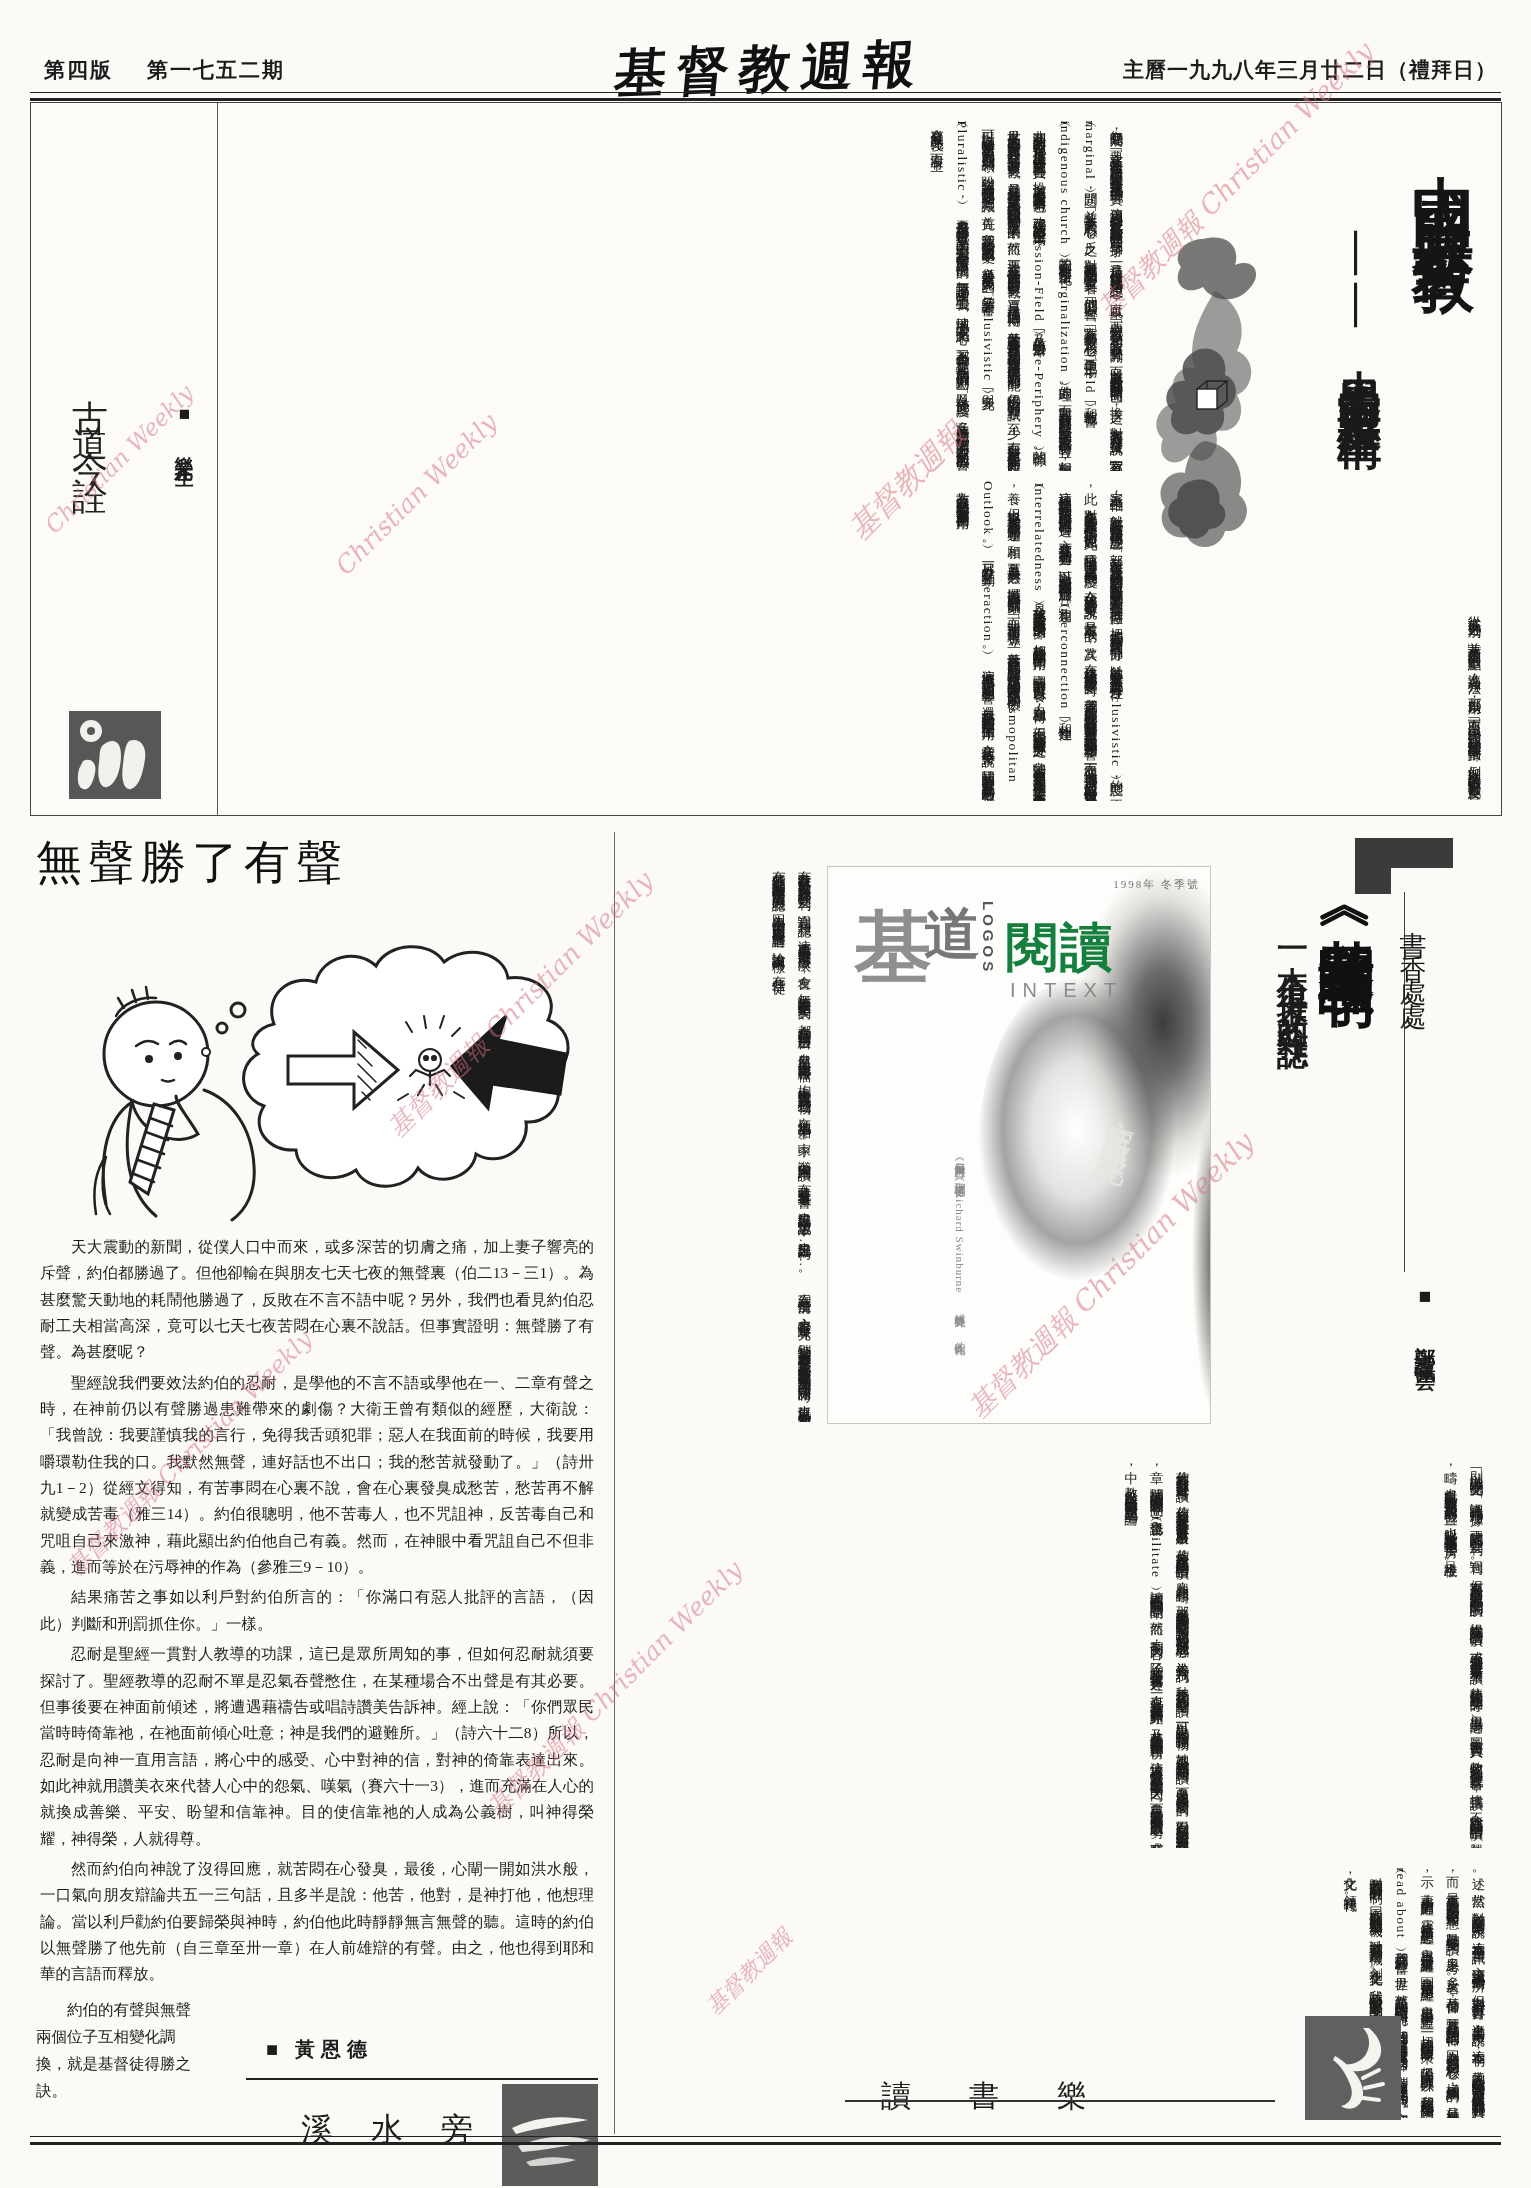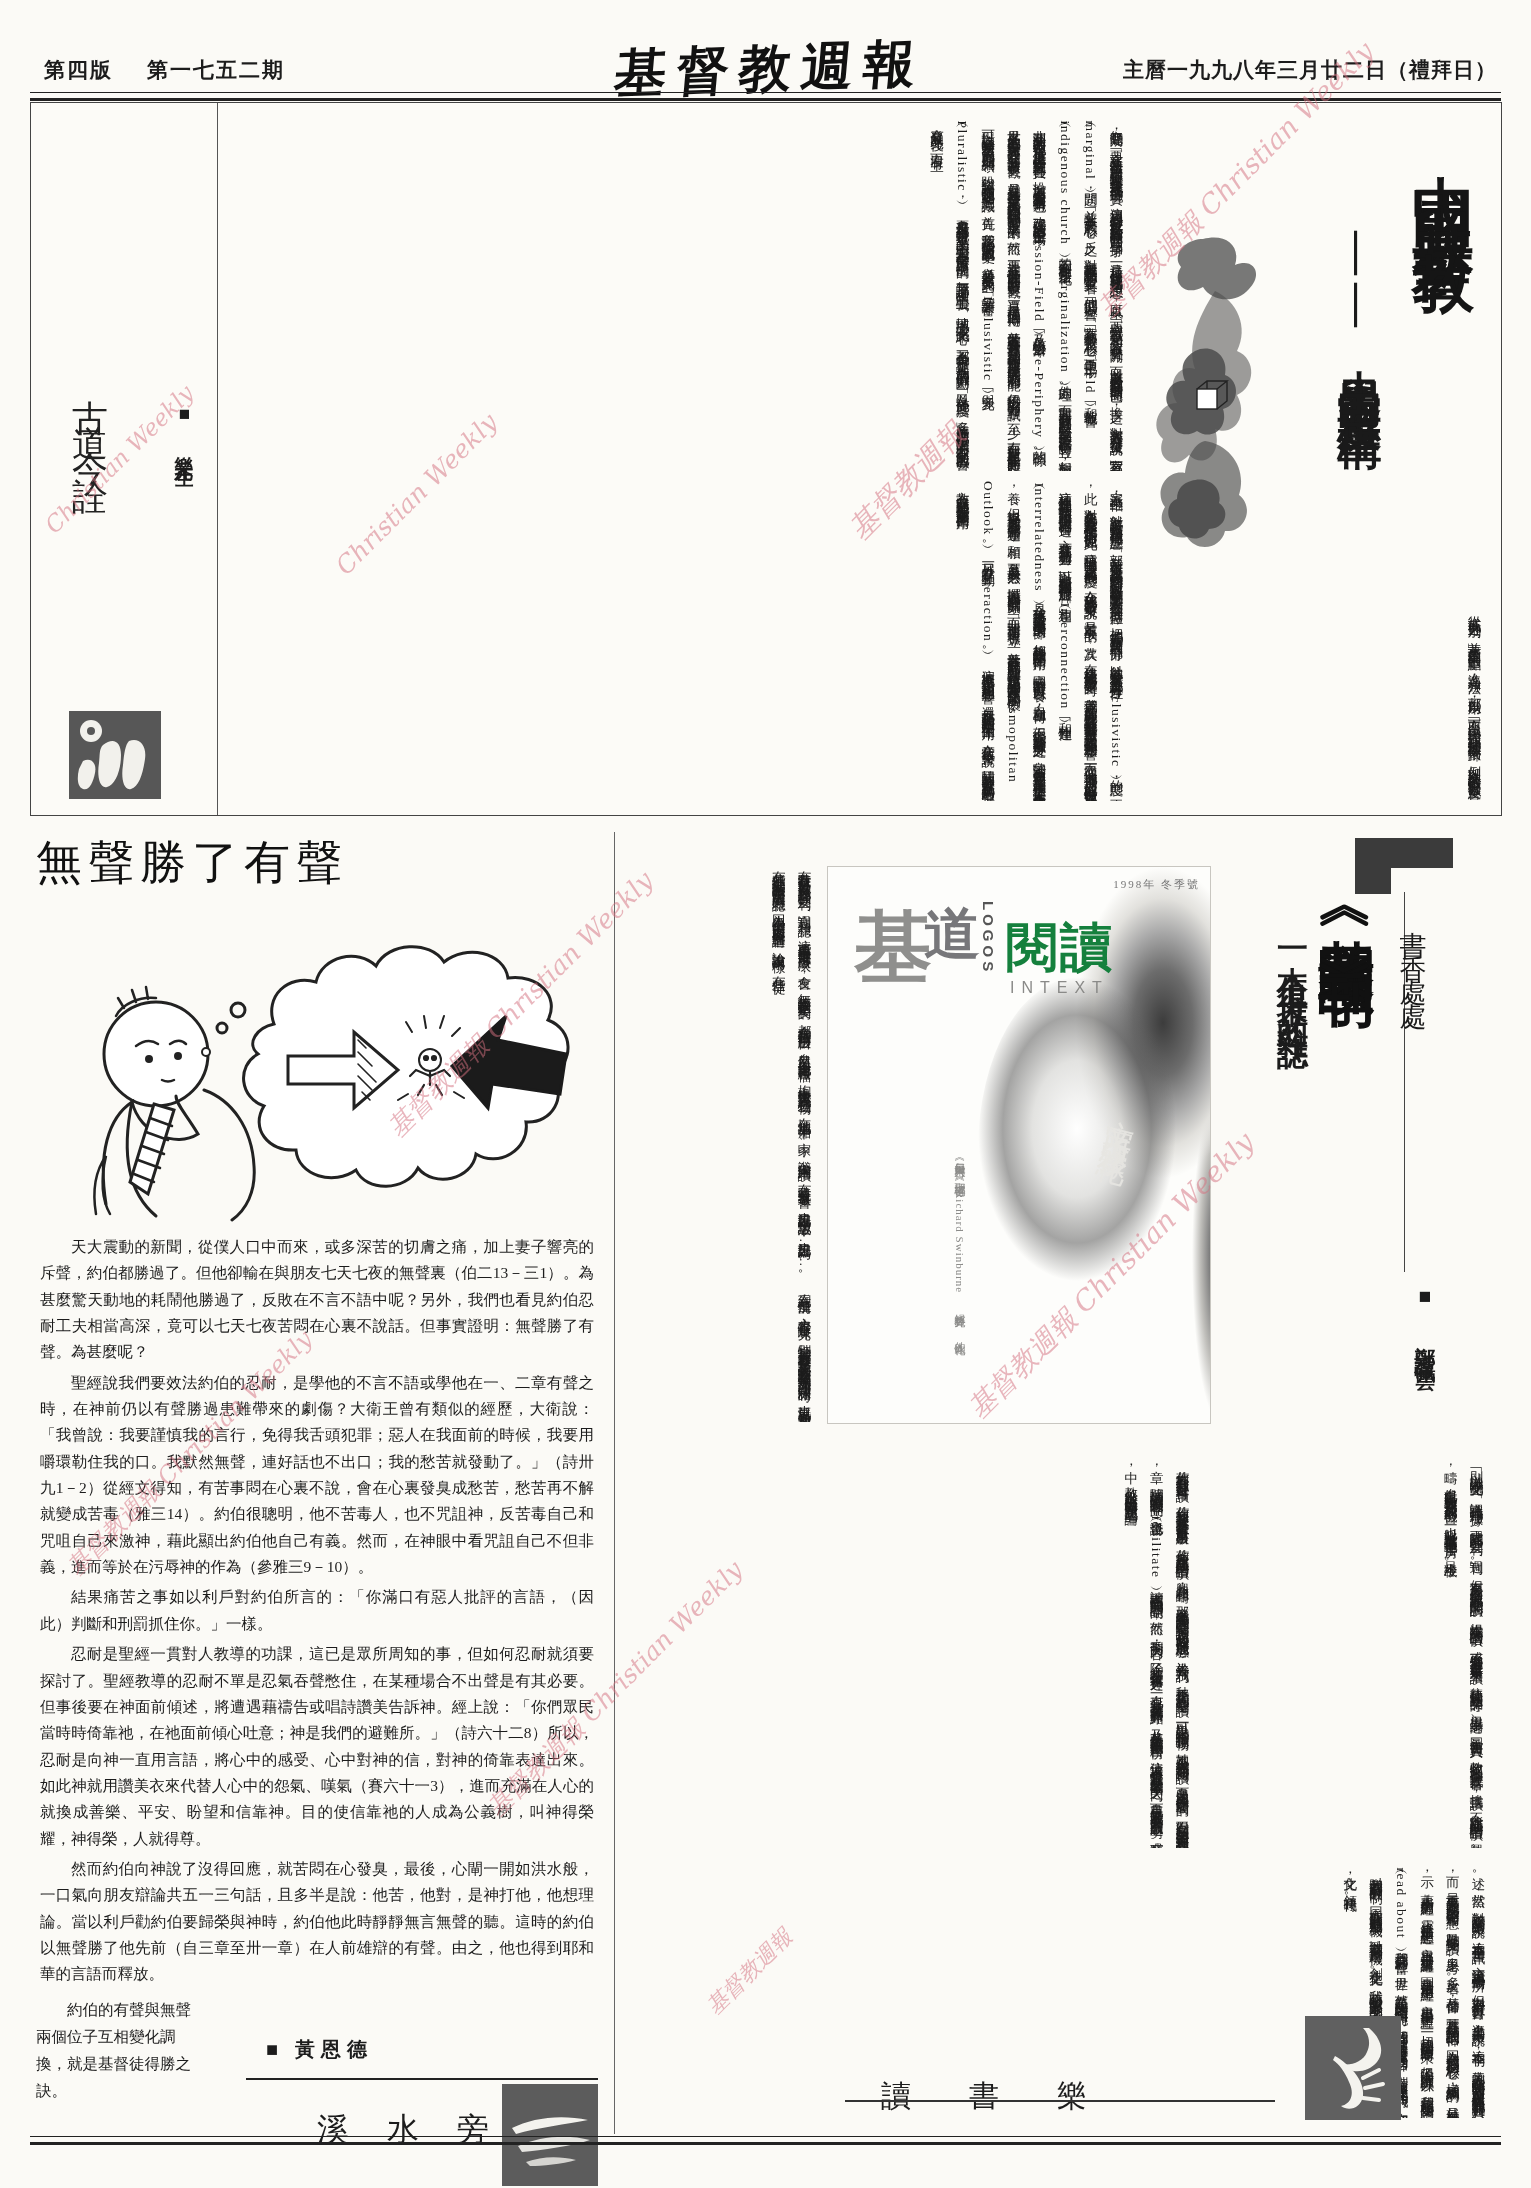--- a/index.html
+++ b/index.html
@@ -44,40 +44,40 @@
   
   .silence{position:absolute;left:36px;top:832px;width:562px;height:1300px;}
   .s-head{font-size:46px;font-weight:normal;letter-spacing:6px;color:#111;}
   .s-cartoon{margin-top:10px;}
   .s-body{margin-top:6px;font-size:15.5px;line-height:1.7;text-align:justify;}
   .s-body p{margin:4px;text-indent:2em;}
   .s-footer{position:relative;margin-top:8px;height:200px;}
   .s-closing{position:absolute;left:0;top:0;width:158px;font-size:15.5px;line-height:1.75;text-indent:2em;}
   .s-byline{position:absolute;left:230px;top:40px;font-size:20px;font-weight:bold;letter-spacing:6px;}
   .s-rule{position:absolute;left:210px;right:0;top:82px;border-top:2.5px solid #222;}
-  .s-collabel{position:absolute;left:265px;top:112px;font-size:32px;letter-spacing:38px;margin-left:16px;}
+  .s-collabel{position:absolute;left:265px;top:112px;font-size:32px;letter-spacing:38px;}
   .s-art{position:absolute;right:0;top:88px;width:96px;height:102px;}
   
   .books{position:absolute;left:614px;top:832px;width:886px;height:1302px;border-left:1px solid #666;}
   .bk-intro{position:absolute;left:14px;top:28px;width:188px;height:562px;}
   .bk-cover{position:absolute;left:212px;top:34px;width:382px;height:556px;border:1px solid #c8c6c0;
     background:#fdfdfb;overflow:hidden;}
   .cv-swirl{position:absolute;right:-40px;top:0;width:290px;height:556px;
     background:
       radial-gradient(closest-side at 70% 28%, #3c3c3c 0%, #6c6c6c 34%, #a8a8a8 58%, #e2e1dd 80%, rgba(250,250,248,0) 100%),
       radial-gradient(closest-side at 90% 70%, #4a4a4a 0%, #7e7e7e 40%, #c0bfbb 72%, rgba(250,250,248,0) 100%);
   }
   .cv-swirl:before{content:"";position:absolute;left:18px;top:110px;width:220px;height:380px;border-radius:50% 40% 60% 50%;
       background:radial-gradient(closest-side at 45% 40%, rgba(255,255,255,.85) 0%, rgba(200,200,198,.5) 45%, rgba(90,90,90,.55) 75%, rgba(60,60,60,0) 100%);}
   .cv-logo1{position:absolute;left:26px;top:42px;font-size:78px;font-weight:bold;color:#8f8f8d;line-height:1;}
   .cv-logo2{position:absolute;left:96px;top:30px;font-size:56px;font-weight:bold;color:#77777a;}
   .cv-logos{position:absolute;left:152px;top:34px;writing-mode:vertical-rl;font-size:15px;font-weight:bold;
      letter-spacing:4px;color:#555;font-family:"Liberation Sans",sans-serif;}
   .cv-logo3{position:absolute;left:178px;top:46px;font-size:52px;font-weight:bold;color:#15803d;letter-spacing:2px;}
-  .cv-intext{position:absolute;left:182px;top:112px;font-size:16px;letter-spacing:7px;color:#8a8a88;
+  .cv-intext{position:absolute;left:182px;top:112px;font-size:20px;letter-spacing:7px;color:#8a8a88;
      font-family:"Liberation Sans",sans-serif;}
   .cv-issue{position:absolute;right:10px;top:10px;font-size:11px;color:#777;letter-spacing:2px;}
   .cv-diag{position:absolute;right:66px;top:230px;writing-mode:vertical-rl;transform:rotate(14deg);
      font-size:30px;color:#e7e6e2;letter-spacing:6px;opacity:.9;}
   .cv-lines{position:absolute;left:120px;bottom:30px;height:240px;writing-mode:vertical-rl;
      font-size:11px;color:#8b8b89;letter-spacing:1px;line-height:2.1;}
   .bk-corner{position:absolute;right:48px;top:6px;width:100px;height:58px;}
   .bk-corner .c1{position:absolute;right:0;top:0;width:98px;height:30px;background:#3b3b3b;}
   .bk-corner .c2{position:absolute;right:62px;top:30px;width:36px;height:26px;background:#3b3b3b;}
   .bk-vline{position:absolute;right:96px;top:60px;width:1.5px;height:380px;background:#444;}

